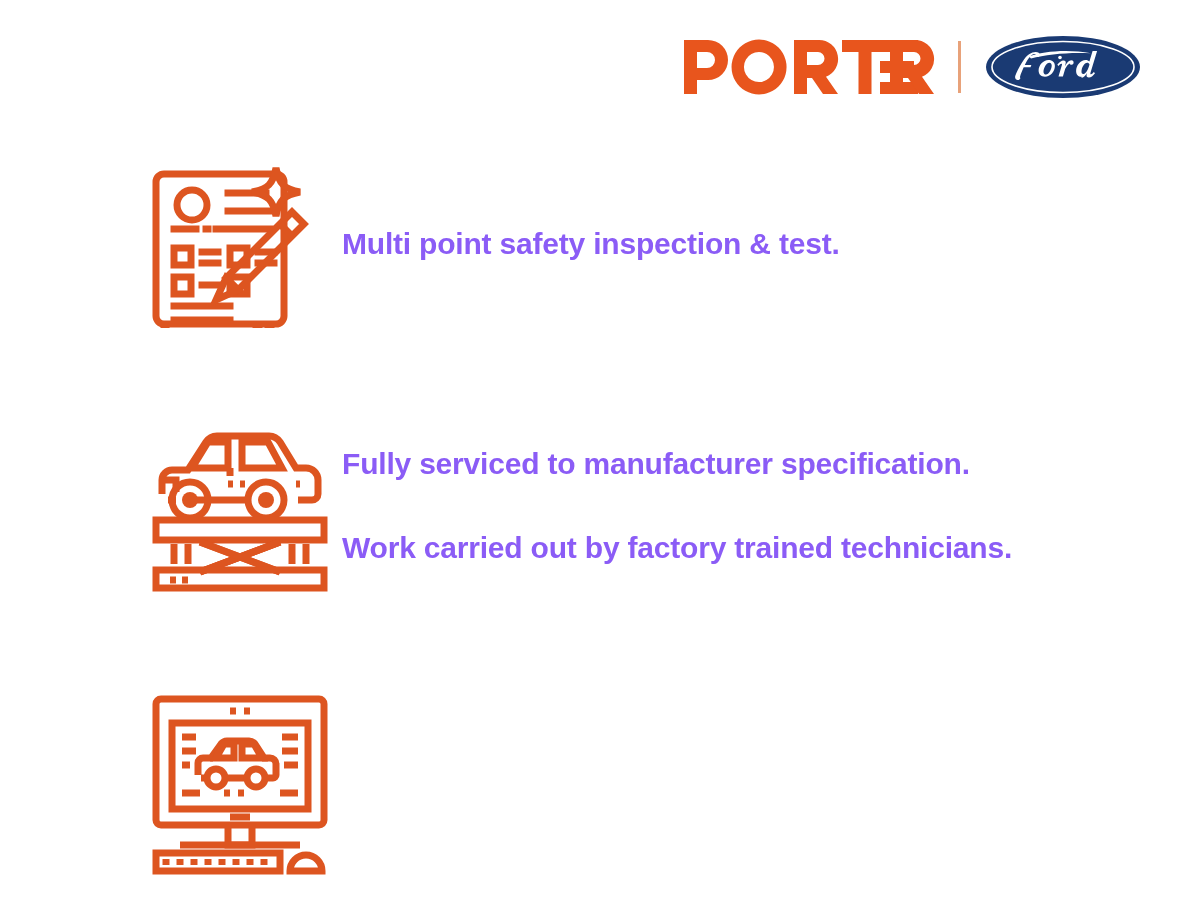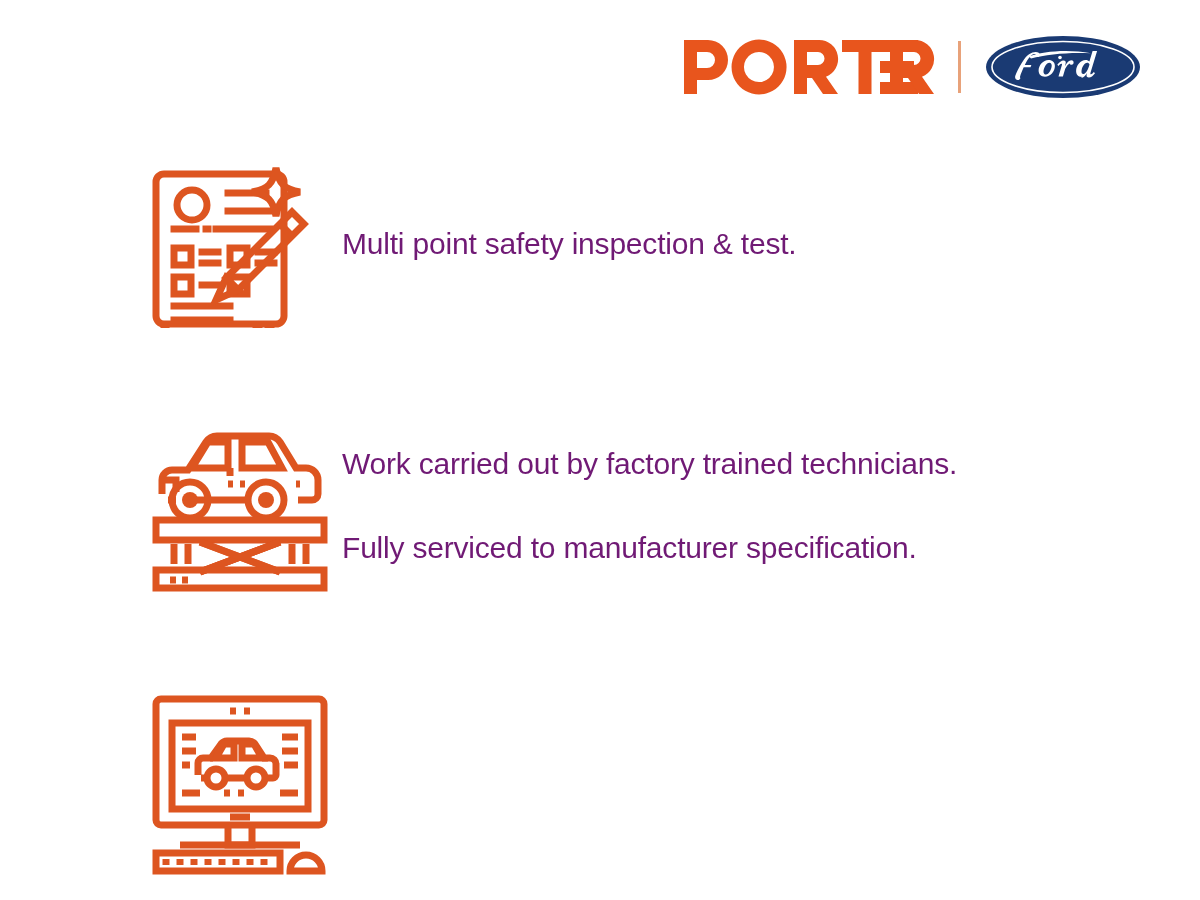--- a/index.html
+++ b/index.html
@@ -69,24 +69,24 @@
     width: 190px;
     display: flex;
     align-items: center;
     justify-content: flex-start;
     padding-left: 10px;
   }
 
   .feature-text {
     flex: 1 1 auto;
     padding-left: 12px;
-    color: #701a75;
+    color: #8b5cf6;
     font-size: 30px;
     line-height: 42px;
-    font-weight: 400;
+    font-weight: 700;
     letter-spacing: -0.2px;
     white-space: pre-line;
   }
 
   .feature-text .line { display: block; }
 </style>
 </head>
 <body>
 
 <div class="page">
@@ -247,22 +247,22 @@
             <path d="M156 126 v20"></path>
 
             <rect x="6" y="152" width="168" height="18"></rect>
 
             <path d="M20 162 h6"></path>
             <path d="M32 162 h6"></path>
           </g>
         </svg>
       </div>
       <div class="feature-text">
+        <span class="line">Fully serviced to manufacturer specification.</span>
         <span class="line">Work carried out by factory trained technicians.</span>
-        <span class="line">Fully serviced to manufacturer specification.</span>
       </div>
     </div>
 
     <div class="feature-row row-delivery">
       <div class="feature-icon">
         <svg width="180" height="182" viewBox="0 0 180 182">
           <g fill="none" stroke="#DD5520" stroke-width="7" stroke-linejoin="miter" stroke-linecap="butt">
 
             <rect x="6" y="6" width="168" height="126" rx="5"></rect>
 

